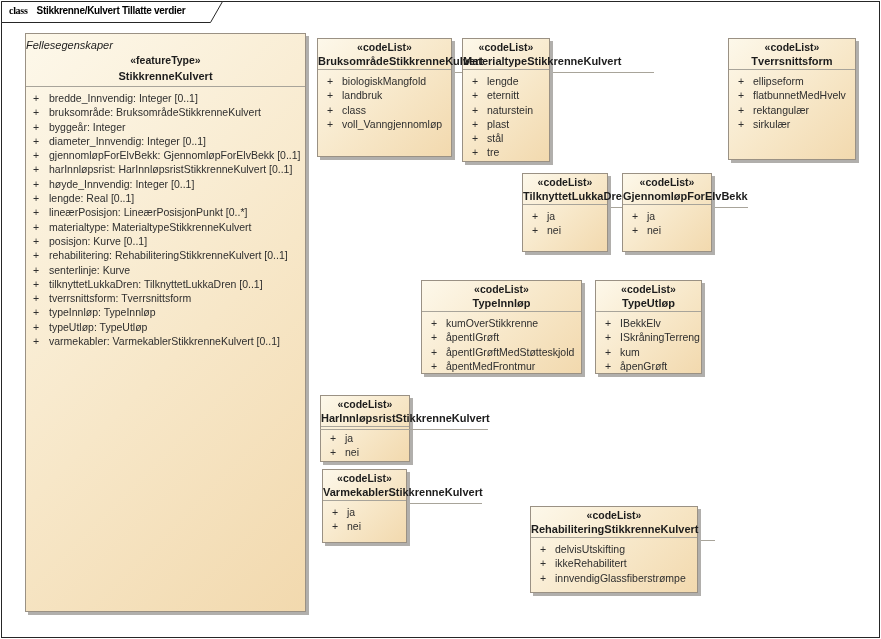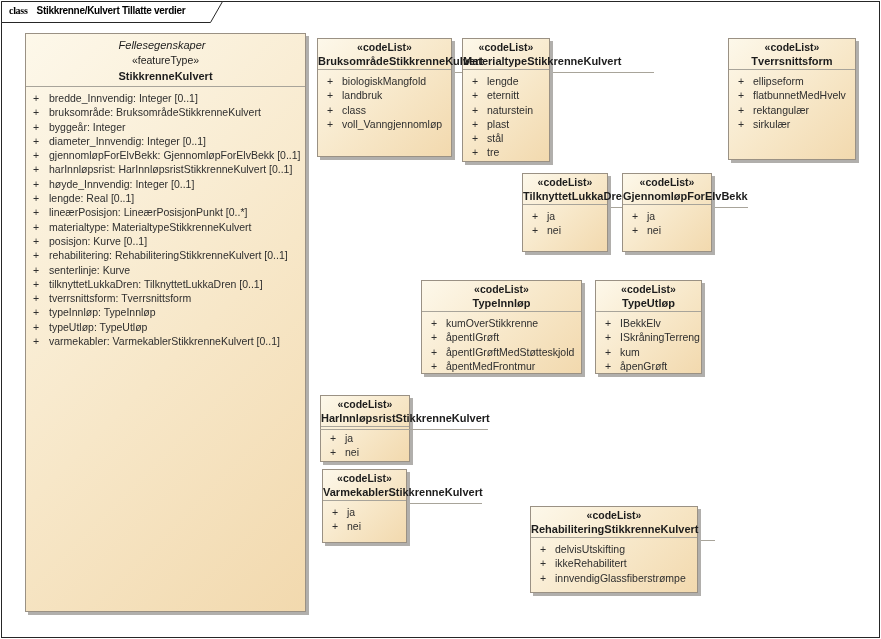--- a/index.html
+++ b/index.html
@@ -25,22 +25,22 @@
   }
   .hdr{padding-top:1px;border-bottom:1px solid #a8a49a;}
   .stereo{height:14px;line-height:14px;text-align:center;font-size:10.5px;font-weight:bold;white-space:nowrap;}
   .cname{height:15px;line-height:15px;text-align:center;font-size:11px;font-weight:bold;white-space:nowrap;}
   .items{list-style:none;margin:0;padding:4px 0 0 0;}
   .items li{height:14.3px;line-height:14.3px;display:flex;font-size:10.5px;color:#2e2e2e;white-space:nowrap;}
   .items li .vis{padding-left:9px;width:15px;flex:0 0 auto;}
   .items li .txt{flex:0 0 auto;}
   
   .main-hdr{padding-top:3px;border-bottom:1px solid #a8a49a;}
-  .pkg{height:16px;line-height:16px;text-align:center;padding-right:7px;font-size:11px;font-style:italic;white-space:nowrap;}
-  .mstereo{height:15px;line-height:15px;text-align:center;font-size:10.5px;font-weight:normal;white-space:nowrap;}
+  .pkg{height:16px;line-height:16px;text-align:left;padding-right:7px;font-size:11px;font-style:italic;white-space:nowrap;}
+  .mstereo{height:15px;line-height:15px;text-align:center;font-size:10.5px;font-weight:bold;white-space:nowrap;}
   .mname{height:18px;line-height:16px;text-align:center;font-size:11px;font-weight:bold;white-space:nowrap;}
   .main-items li .vis{padding-left:7px;width:16px;}.z3{z-index:3}
   .ext-line{position:absolute;height:0;border-top:1px solid #a8a49a;z-index:2;}
   
   #box-main        {left:25px; top:33px; width:281px;height:579px;z-index:2;}
   #box-bruksomrade {left:317px;top:38px; width:135px;height:119px;}
   #box-materialtype{left:462px;top:38px; width:88px; height:124px;}
   #box-tverrsnitt  {left:728px;top:38px; width:128px;height:122px;}
   #box-tilknyttet  {left:522px;top:173px;width:86px; height:79px;}
   #box-gjennomlop  {left:622px;top:173px;width:90px; height:79px;}

